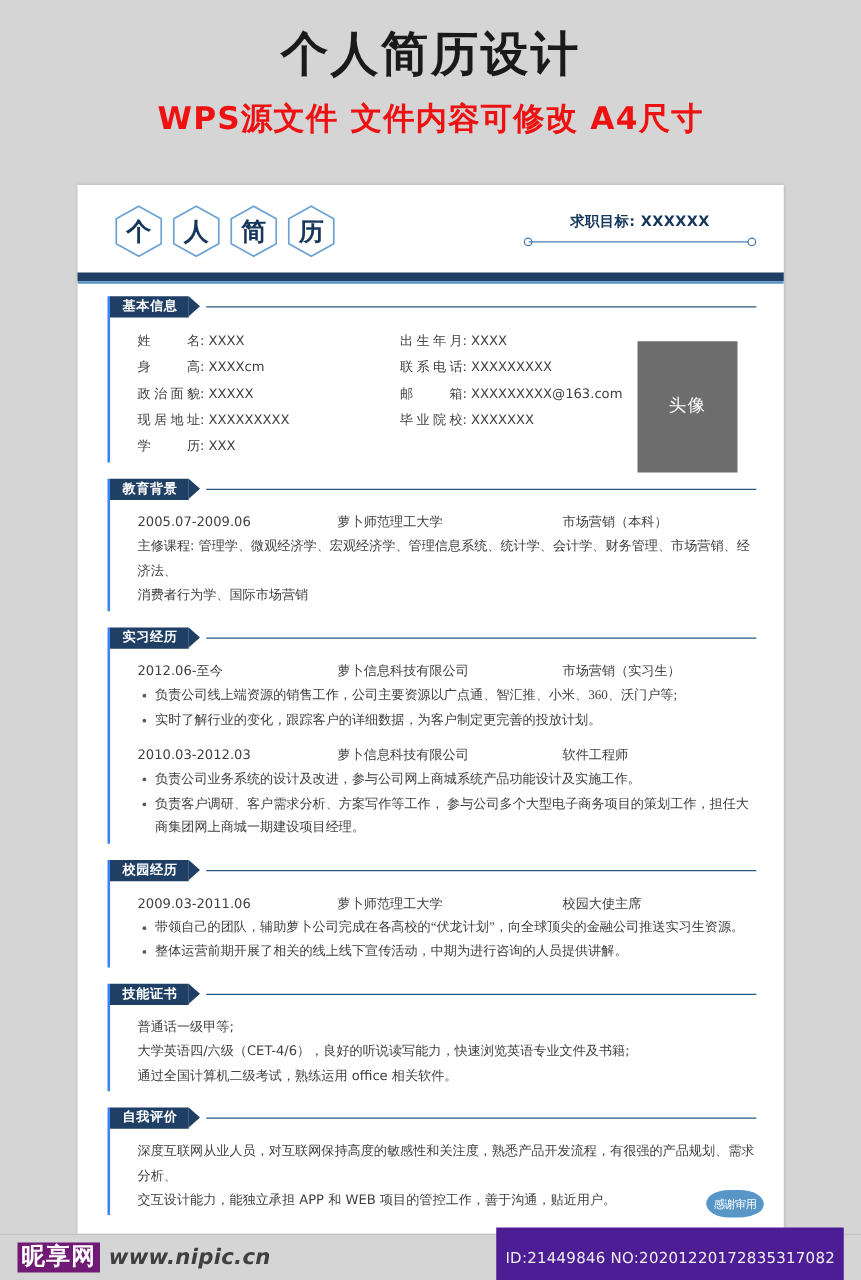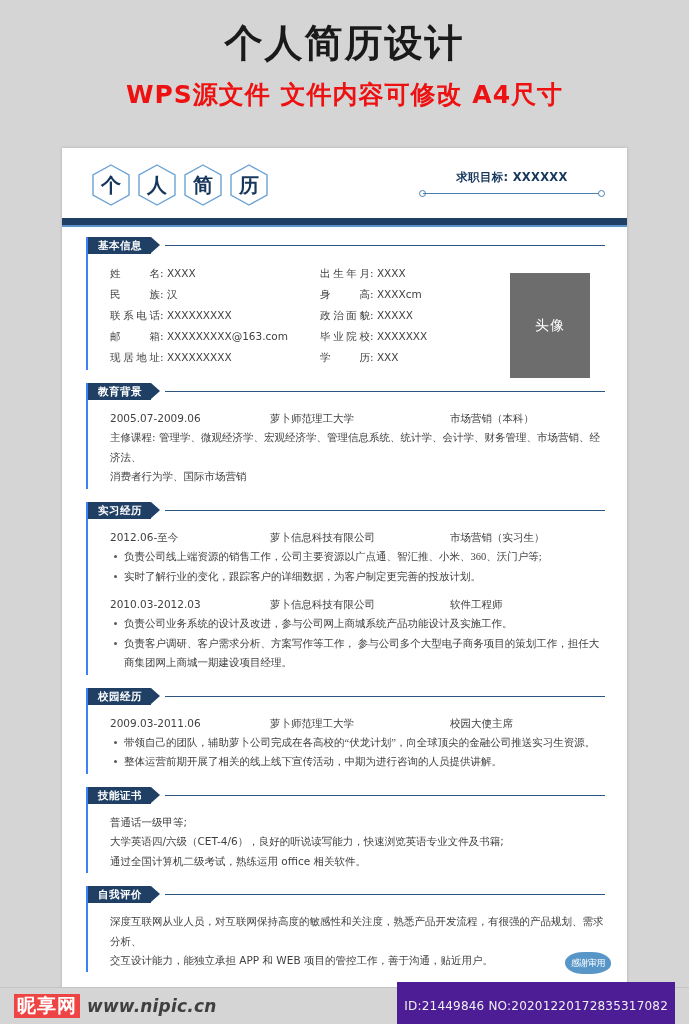--- a/index.html
+++ b/index.html
@@ -260,21 +260,21 @@
   .brand {
     margin-left: 14px;
     display: flex;
     align-items: center;
     gap: 7px;
   }
   .brand-mark {
     font-size: 19px;
     font-weight: 700;
     color: #ffffff;
-    background: #ef4444;
+    background: #701a75;
     padding: 0px 3px;
     letter-spacing: 1px;
     line-height: 1.25;
   }
   .brand-url {
     font-size: 17px;
     font-style: italic;
     font-weight: 700;
     color: #404040;
     letter-spacing: 0.2px;
@@ -346,27 +346,26 @@
       <div class="sec-head">
         <div class="tag">基本信息</div>
         <div class="sec-rule"></div>
       </div>
       <div class="sec-body">
         <div class="info-holder">
           <div class="photo">头像</div>
           <div class="info-grid">
             <div><span class="lbl">姓名</span>: <span>XXXX</span></div>
             <div><span class="lbl">出生年月</span>: <span>XXXX</span></div>
-            <div><span class="lbl">民族</span>: <span>汉</span></div>
             <div><span class="lbl">身高</span>: <span>XXXXcm</span></div>
             <div><span class="lbl">联系电话</span>: <span>XXXXXXXXX</span></div>
             <div><span class="lbl">政治面貌</span>: <span>XXXXX</span></div>
             <div><span class="lbl">邮箱</span>: <span>XXXXXXXXX@163.com</span></div>
+            <div><span class="lbl">现居地址</span>: <span>XXXXXXXXX</span></div>
             <div><span class="lbl">毕业院校</span>: <span>XXXXXXX</span></div>
-            <div><span class="lbl">现居地址</span>: <span>XXXXXXXXX</span></div>
             <div><span class="lbl">学历</span>: <span>XXX</span></div>
           </div>
         </div>
       </div>
     </div>
 
     <div class="gap"></div>
 
     <div class="section">
       <div class="sec-head">

